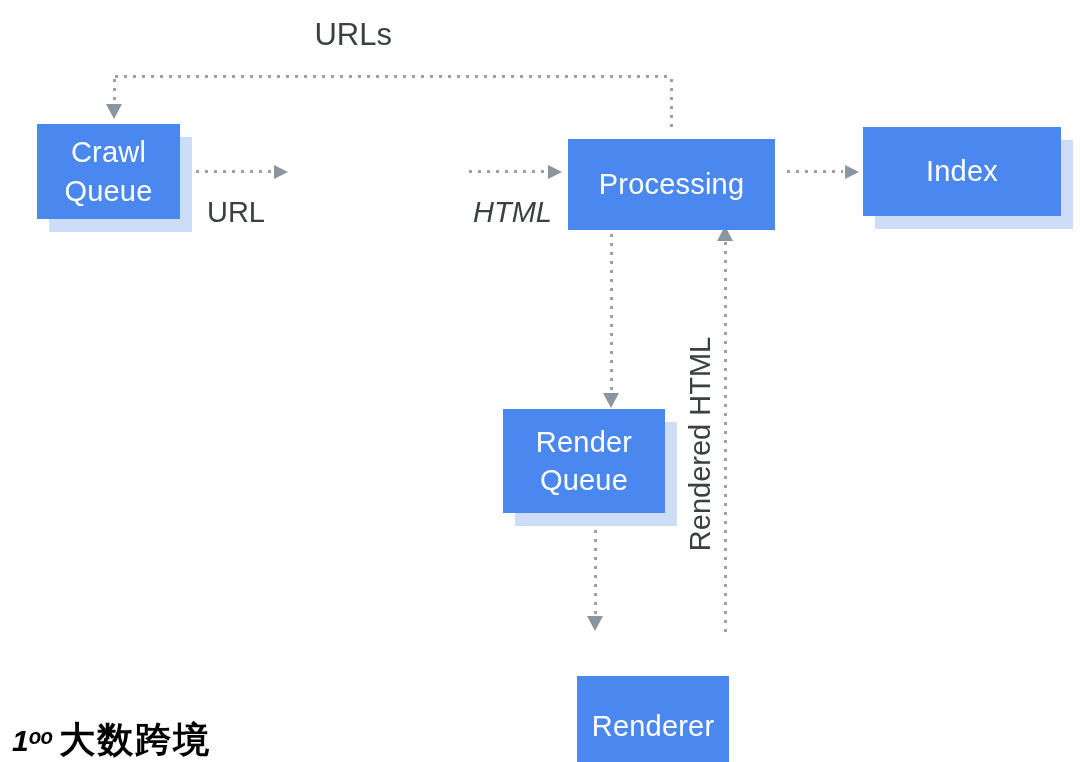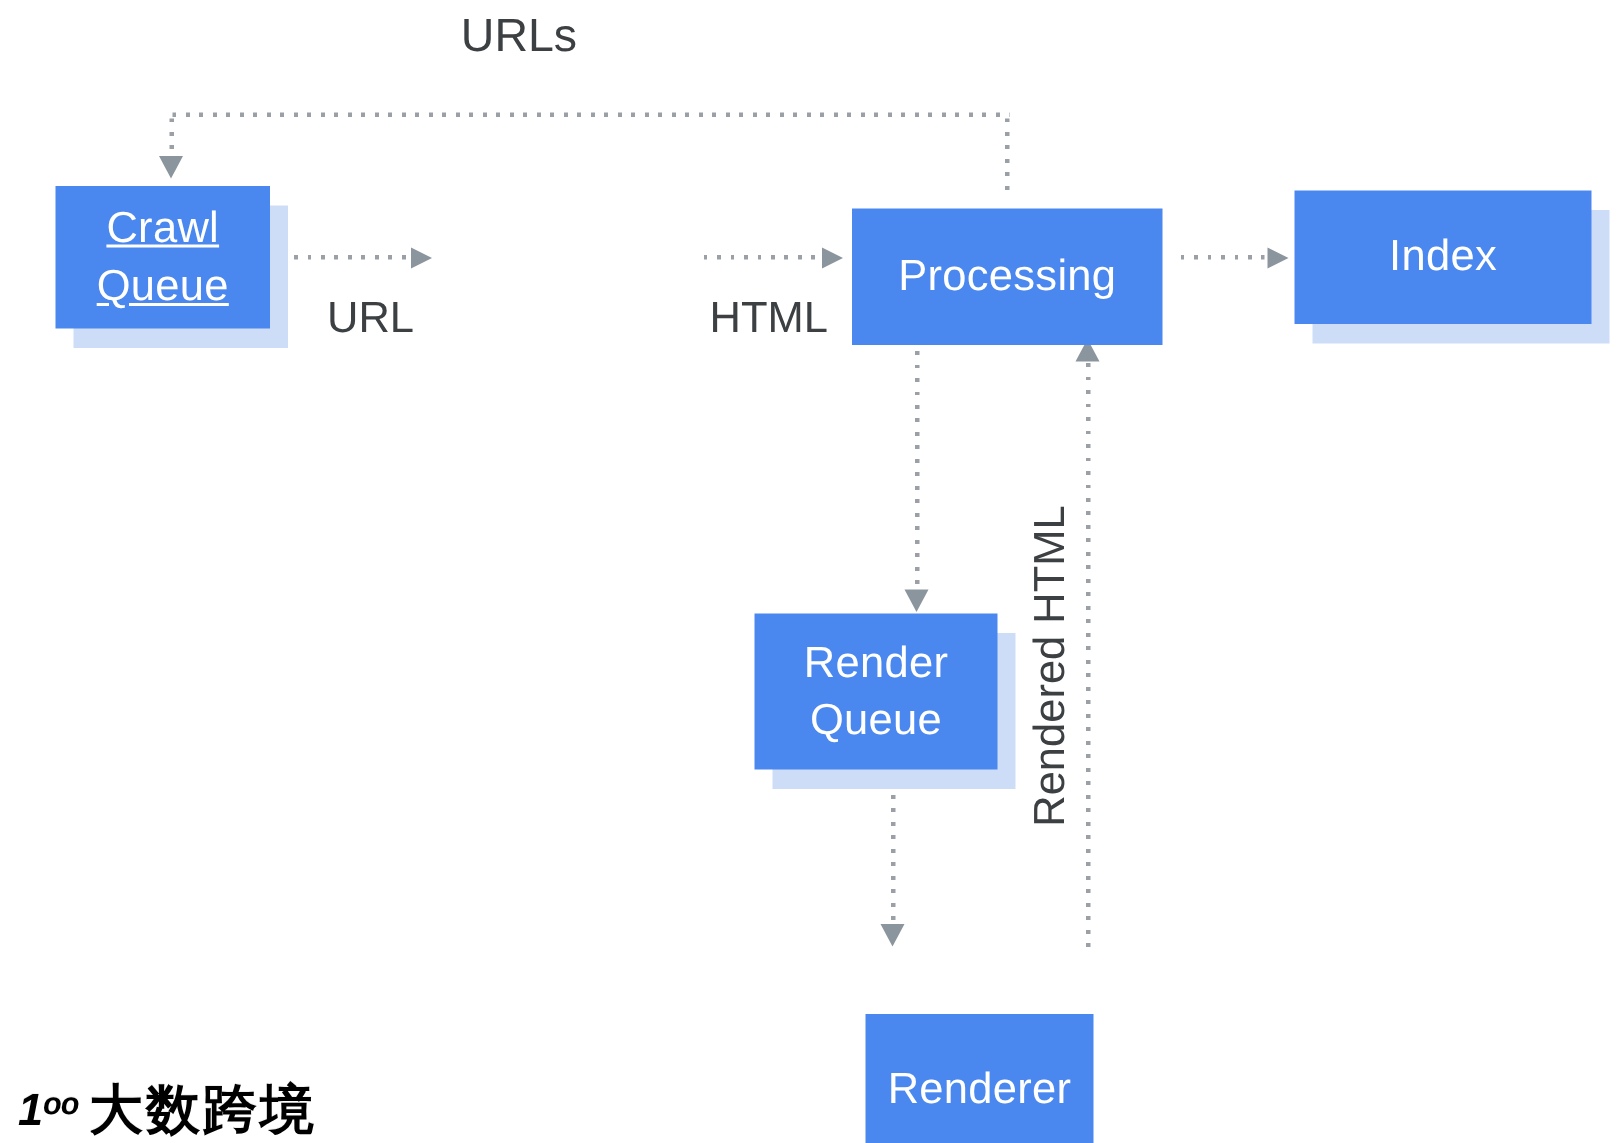--- a/index.html
+++ b/index.html
@@ -77,46 +77,46 @@
 
   <div class="vline" style="left:610px;top:225px;height:167px;"></div>
   <div class="arr arr-down" style="left:603px;top:393px;"></div>
 
   <div class="vline" style="left:594px;top:530px;height:86px;"></div>
   <div class="arr arr-down" style="left:587px;top:616px;"></div>
 
   <div class="vline" style="left:724px;top:242px;height:390px;"></div>
   <div class="arr arr-up" style="left:717px;top:226px;"></div>
 
-  <div class="node shadowed" style="left:37px;top:124px;width:143px;height:95px;text-decoration:underline;">
+  <div class="node shadowed" style="left:37px;top:124px;width:143px;height:95px;">
     <span>Crawl Queue</span>
   </div>
 
 
   <div class="node" style="left:568px;top:127px;width:207px;height:91px;margin-top:12px;">
     <span>Processing</span>
   </div>
 
   <div class="node shadowed" style="left:863px;top:127px;width:198px;height:89px;">
     <span>Index</span>
   </div>
 
   <div class="node shadowed" style="left:503px;top:409px;width:162px;height:104px;">
     <span>Render Queue</span>
   </div>
 
   <div class="node" style="left:577px;top:632px;width:152px;height:100px;margin-top:44px;">
     <span>Renderer</span>
   </div>
 
-  <div class="lbl" style="left:300px;top:6px;width:92px;font-size:31px;">URLs</div>
+  <div class="lbl" style="left:300px;top:17px;width:92px;font-size:31px;text-align:right;">URLs</div>
 
-  <div class="lbl" style="left:212px;top:196px;width:70px;">URL</div>
+  <div class="lbl" style="left:201px;top:196px;width:70px;">URL</div>
 
-  <div class="lbl" style="left:465px;top:196px;width:95px;">HTML</div>
+  <div class="lbl" style="left:465px;top:196px;width:95px;font-style:italic;">HTML</div>
 
   <div class="lbl lbl-rot" style="left:581px;top:427px;width:240px;height:34px;">Rendered HTML</div>
 
   <div class="watermark">
     <span class="wm-logo">1ᵒᵒ</span>
     <span class="wm-text">大数跨境</span>
   </div>
 
 </div>
 

